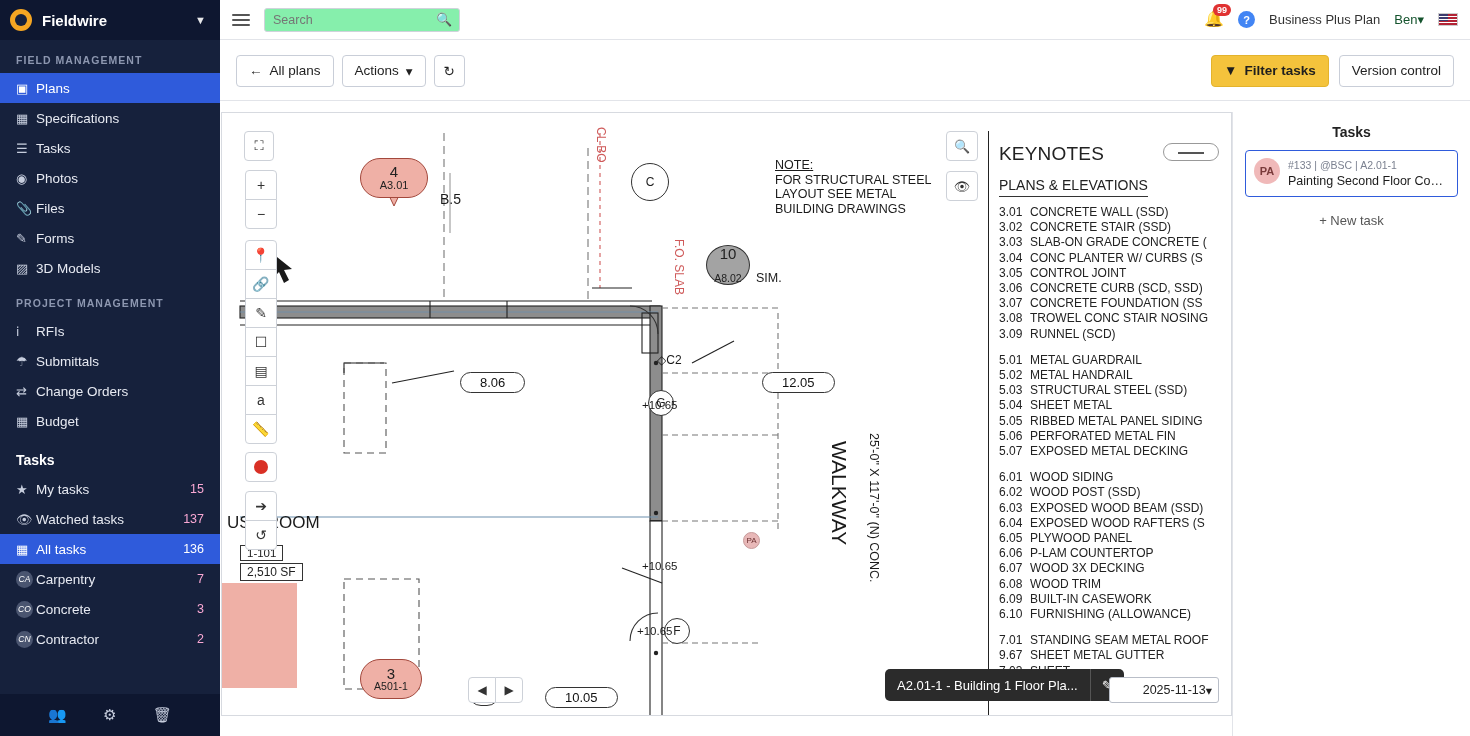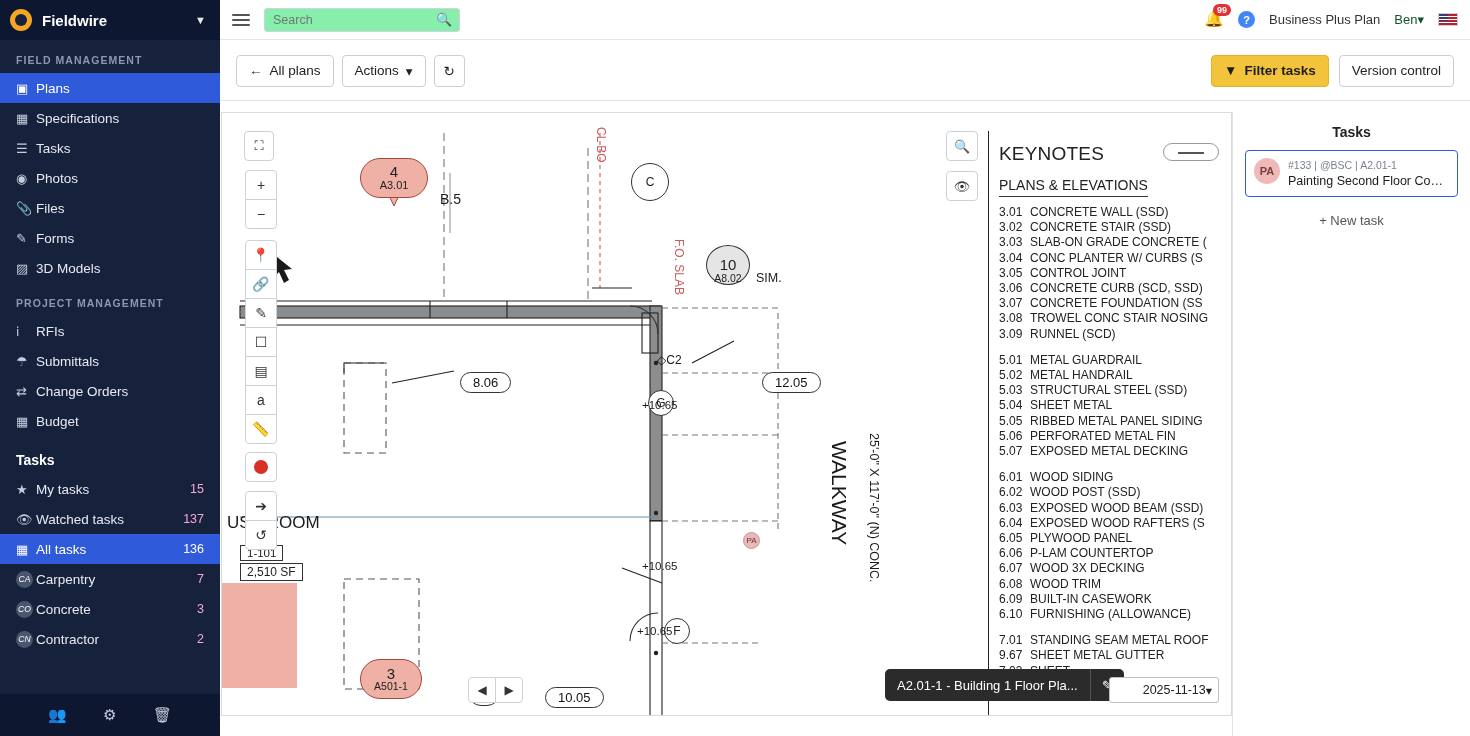--- a/index.html
+++ b/index.html
@@ -238,21 +238,21 @@
   }
   .kn-toggle::after {
     content: ""; position: absolute; left: 14px; top: 8px; width: 26px; height: 1.5px;
     background: #555;
   }
 
   
   .ptxt { position: absolute; font-family: "Liberation Sans", sans-serif; color: #1a1a1a; }
   .bubble {
     position: absolute; border: 1px solid #333; border-radius: 12px; background: #fff;
-    font-size: 13px; padding: 2px 12px; color: #111;
+    font-size: 13px; padding: 2px 19px; color: #111;
   }
   .circ {
     position: absolute; border: 1px solid #333; border-radius: 50%; background: #fff;
     display: flex; align-items: center; justify-content: center; font-size: 12px;
   }
   .vert { writing-mode: vertical-rl; }
   .pin-badge {
     position: absolute; width: 17px; height: 17px; border-radius: 50%;
     background: #e8b8b8; color: #6b3030; font-size: 8px; display: flex;
     align-items: center; justify-content: center; border: 1px solid #c79a9a;
@@ -471,32 +471,38 @@
     <div class="circ" style="left:426px; top:277px; width:26px; height:26px;">G</div>
     <div class="circ" style="left:442px; top:505px; width:26px; height:26px;">F</div>
     <div class="circ" style="left:246px; top:567px; width:32px; height:26px; border-radius:14px;">A2</div>
     <div class="ptxt" style="left:435px; top:240px; font-size:12px;">◇<span>C2</span></div>
 
     <div style="position:absolute;left:138px;top:45px;width:68px;height:40px;border-radius:20px;background:#efb0a6;border:1px solid #a3483c;display:flex;flex-direction:column;align-items:center;justify-content:center;line-height:1.05;">
       <span style="font-size:15px;">4</span>
       <span style="font-size:11px;">A3.01</span>
     </div>
 
-    <div style="position:absolute;left:484px;top:132px;width:44px;height:40px;border-radius:50%;background:#e5e5e5;border:1px solid #333;display:flex;flex-direction:column;align-items:center;justify-content:flex-end;line-height:1.05;">
+    <div style="position:absolute;left:484px;top:132px;width:44px;height:40px;border-radius:50%;background:#a3a3a3;border:1px solid #333;display:flex;flex-direction:column;align-items:center;justify-content:space-between;line-height:1.05;">
       <span style="font-size:15px;">10</span>
       <span style="font-size:10.5px;">A8.02</span>
     </div>
 
     <div style="position:absolute;left:138px;top:546px;width:62px;height:40px;border-radius:20px;background:#efb0a6;border:1px solid #a3483c;display:flex;flex-direction:column;align-items:center;justify-content:center;line-height:1.05;">
       <span style="font-size:15px;">3</span>
       <span style="font-size:10.5px;">A501-1</span>
     </div>
 
     <div class="ptxt" style="left:534px; top:158px; font-size:12.5px;">SIM.</div>
 
+    <div class="ptxt" style="left:553px; top:45px; font-size:12.5px; line-height:14.5px;">
+      <div style="text-decoration:underline;">NOTE:</div>
+      <div>FOR STRUCTURAL STEEL</div>
+      <div>LAYOUT SEE METAL</div>
+      <div>BUILDING DRAWINGS</div>
+    </div>
 
     <div class="ptxt vert" style="left:372px; top:14px; font-size:12px; color:#cf5a5a;">CL BO</div>
     <div class="ptxt vert" style="left:450px; top:126px; font-size:12px; color:#cf5a5a;">F.O. SLAB</div>
     <div class="ptxt vert" style="left:605px; top:328px; font-size:21px;">WALKWAY</div>
     <div class="ptxt vert" style="left:645px; top:320px; font-size:12.5px;">25'-0" X 117'-0" (N) CONC.</div>
 
     <div class="bubble" style="left:238px; top:259px;">8.06</div>
     <div class="bubble" style="left:540px; top:259px;">12.05</div>
     <div class="bubble" style="left:323px; top:574px;">10.05</div>
 

